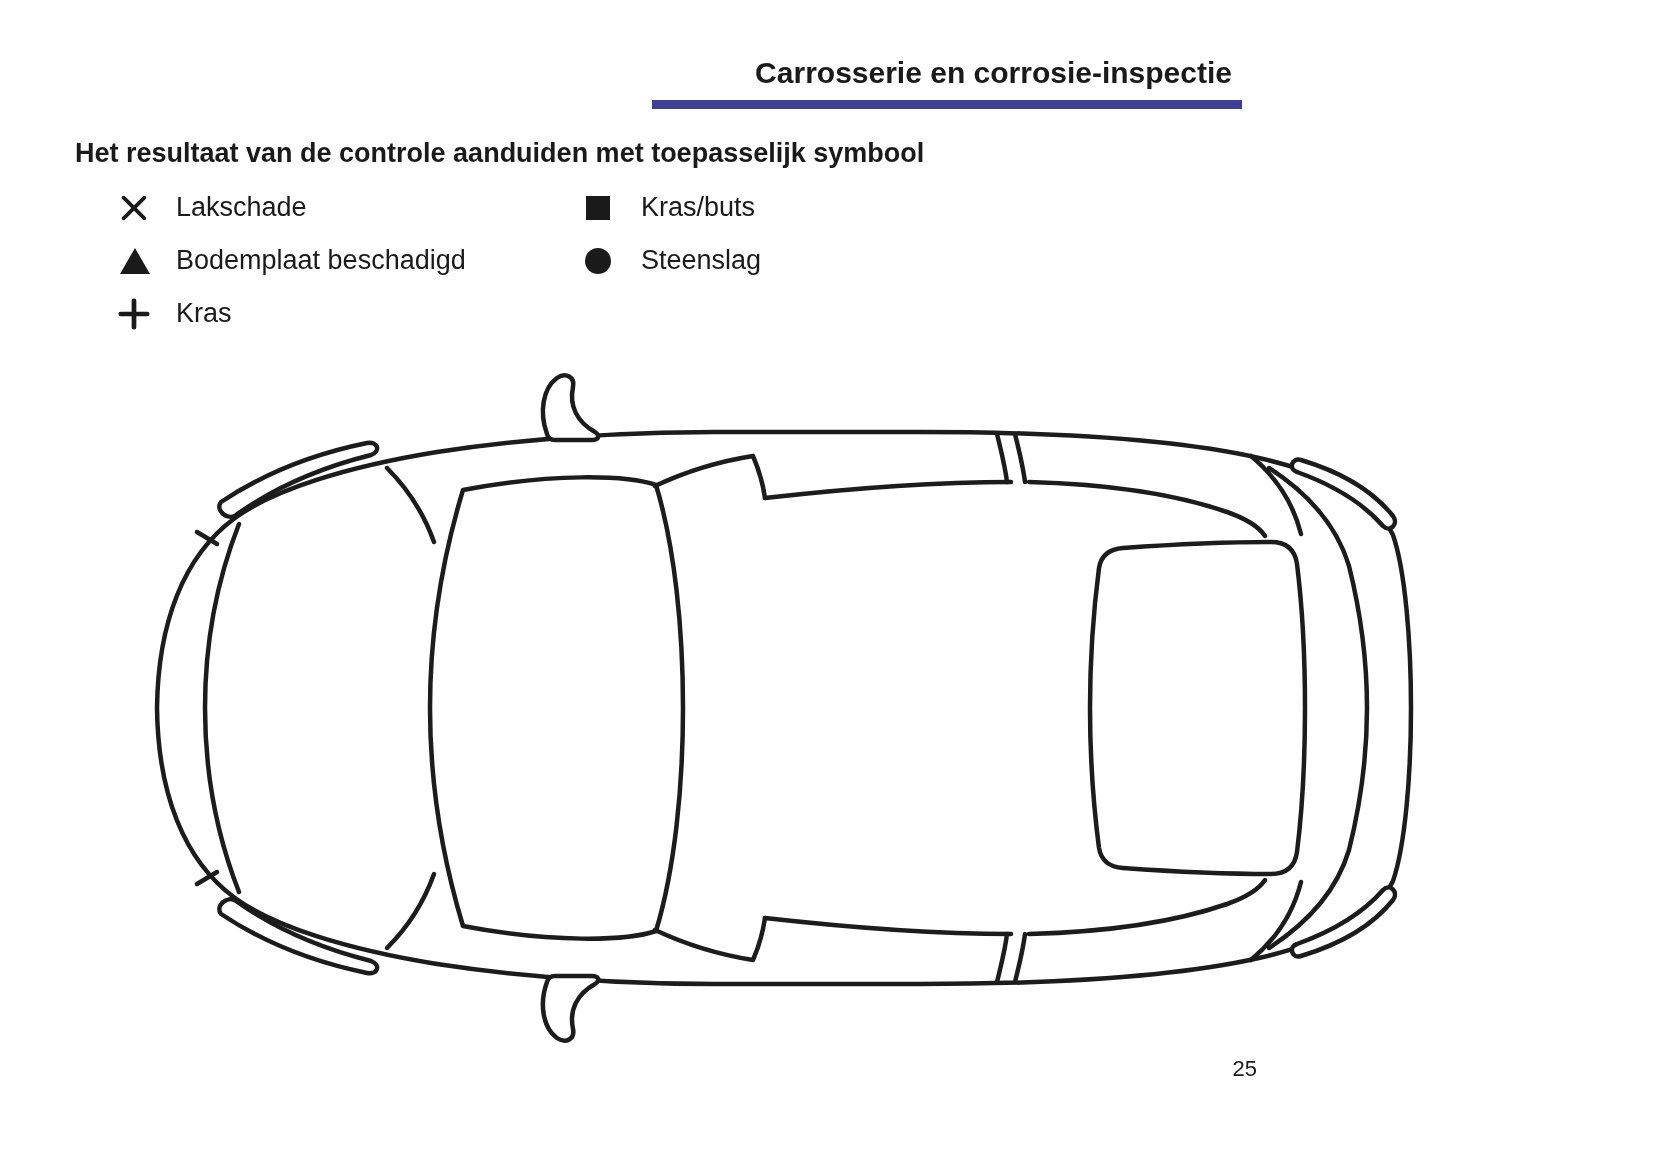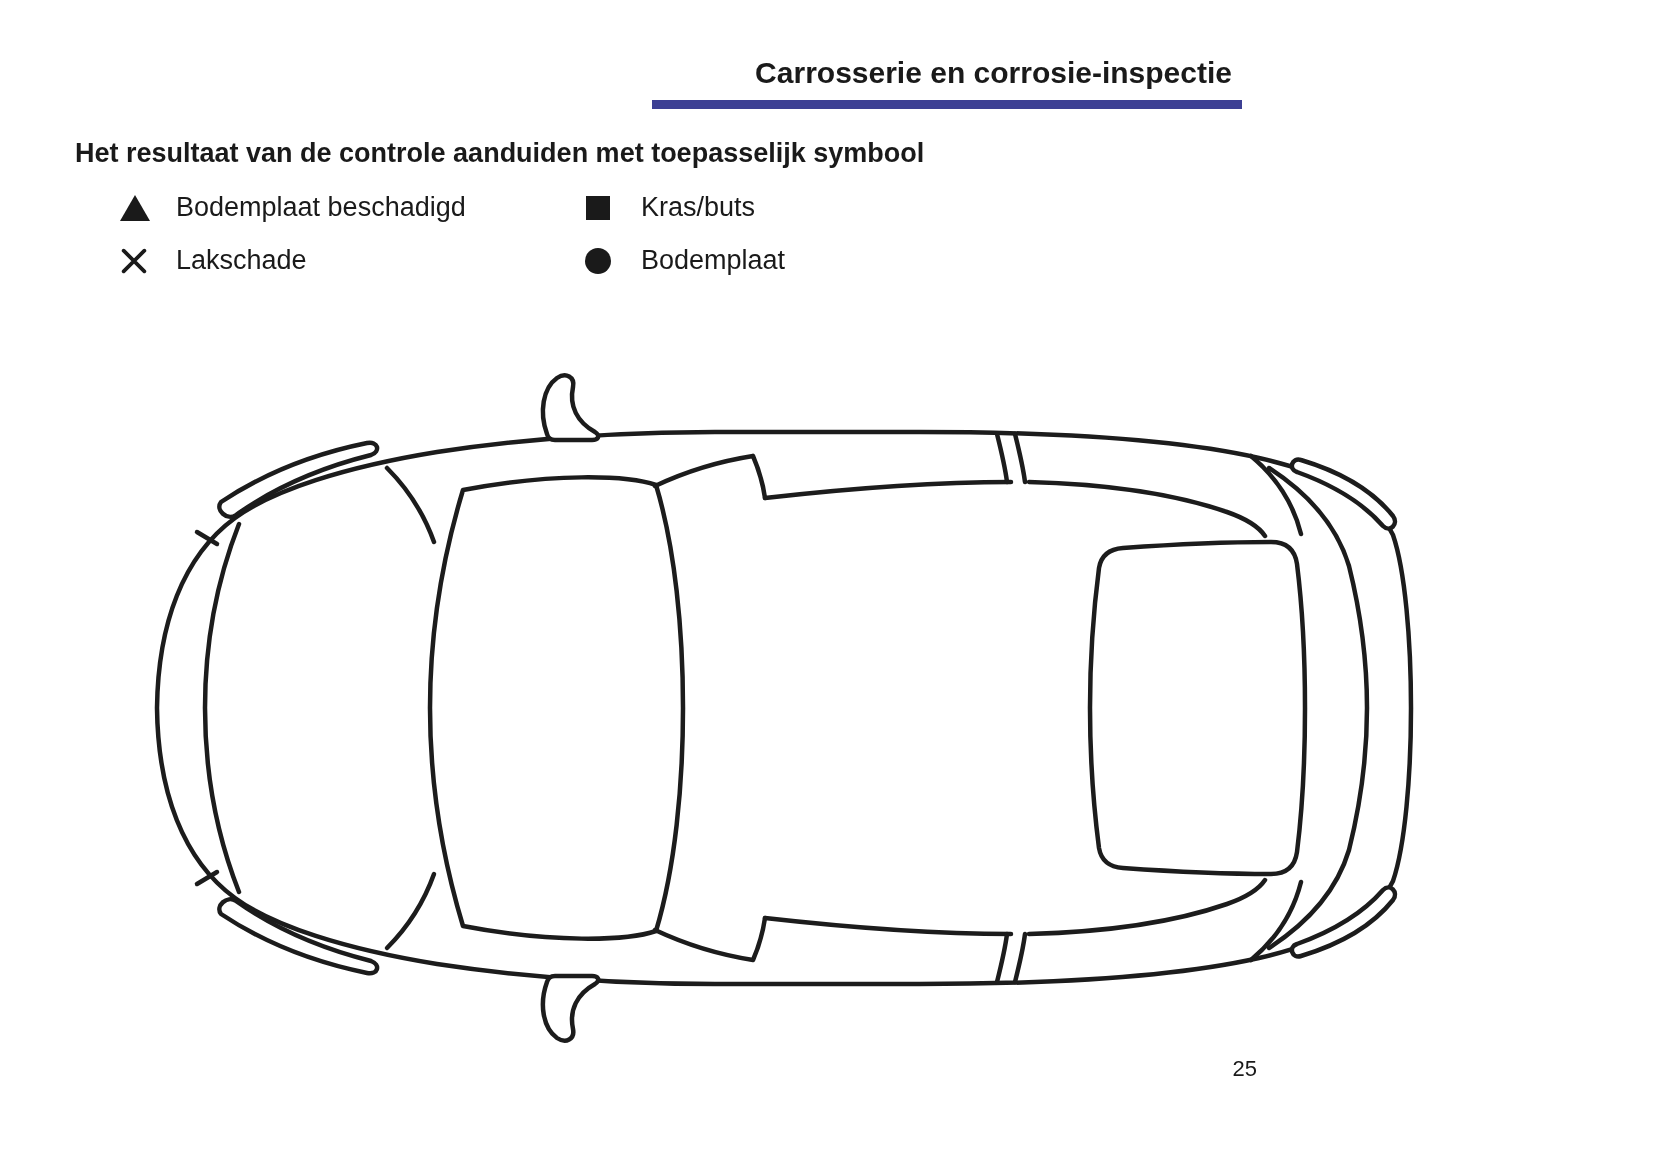--- a/index.html
+++ b/index.html
@@ -80,51 +80,59 @@
 
   <div class="title">Carrosserie en corrosie-inspectie</div>
   <div class="title-rule" style="background: rgb(61, 64, 148);"></div>
 
   <div class="heading">Het resultaat van de controle aanduiden met toepasselijk symbool</div>
 
   <div class="legend">
     <div class="legend-col c1">
       <div class="legend-row">
         <span class="legend-icon">
+          <svg width="32" height="32" viewBox="0 0 34 34">
+              <path d="M6 6 L28 28 M28 6 L6 28" stroke="#1a1a1a" stroke-width="4" stroke-linecap="round" fill="none"></path>
+            </svg>
+        </span>
+        <span class="legend-label">Lakschade</span>
+      </div>
+      <div class="legend-row">
+        <span class="legend-icon">
           <svg width="34" height="30" viewBox="0 0 34 30">
               <path d="M17 2 L32 28 L2 28 Z" fill="#1a1a1a"></path>
             </svg>
         </span>
         <span class="legend-label">Bodemplaat beschadigd</span>
       </div>
       <div class="legend-row">
         <span class="legend-icon">
           <svg width="32" height="32" viewBox="0 0 34 34">
-              <path d="M6 6 L28 28 M28 6 L6 28" stroke="#1a1a1a" stroke-width="4" stroke-linecap="round" fill="none"></path>
+              <path d="M17 3 L17 31 M3 17 L31 17" stroke="#1a1a1a" stroke-width="5" stroke-linecap="round" fill="none"></path>
             </svg>
         </span>
-        <span class="legend-label">Lakschade</span>
+        <span class="legend-label">Kras</span>
       </div>
     </div>
     <div class="legend-col c2">
       <div class="legend-row">
         <span class="legend-icon">
           <svg width="30" height="30" viewBox="0 0 30 30">
               <rect x="3" y="3" width="24" height="24" fill="#1a1a1a"></rect>
             </svg>
         </span>
         <span class="legend-label">Kras/buts</span>
       </div>
       <div class="legend-row">
         <span class="legend-icon">
           <svg width="30" height="30" viewBox="0 0 30 30">
               <circle cx="15" cy="15" r="13" fill="#1a1a1a"></circle>
             </svg>
         </span>
-        <span class="legend-label">Bodemplaat</span>
+        <span class="legend-label">Steenslag</span>
       </div>
     </div>
   </div>
 
   <figure class="figure">
     <svg class="car-svg" viewBox="0 0 1280 672" xmlns="http://www.w3.org/2000/svg">
       <g fill="none" stroke="#1c1c1c" stroke-width="4.5" stroke-linecap="round" stroke-linejoin="round">
         <path fill="#ffffff" d="M 10 336 C 11 252 36 184 88 146 C 126 118 198 95 290 80 C 388 65 488 60 568 60 L 772 60 C 912 60 1032 68 1112 86 C 1182 102 1228 126 1246 163 C 1258 198 1264 268 1264 336 C 1264 404 1258 474 1246 509 C 1228 546 1182 570 1112 586 C 1032 604 912 612 772 612 L 568 612 C 488 612 388 607 290 592 C 198 577 126 554 88 526 C 36 488 11 420 10 336 Z"></path>
         <path d="M 92 152 C 70 208 58 270 58 336 C 58 402 70 464 92 520"></path>
         <path fill="#ffffff" d="M 74 130 C 116 102 166 82 220 71 C 231 69 234 79 224 83 C 172 96 127 116 89 143 C 80 149 68 138 74 130 Z"></path>

